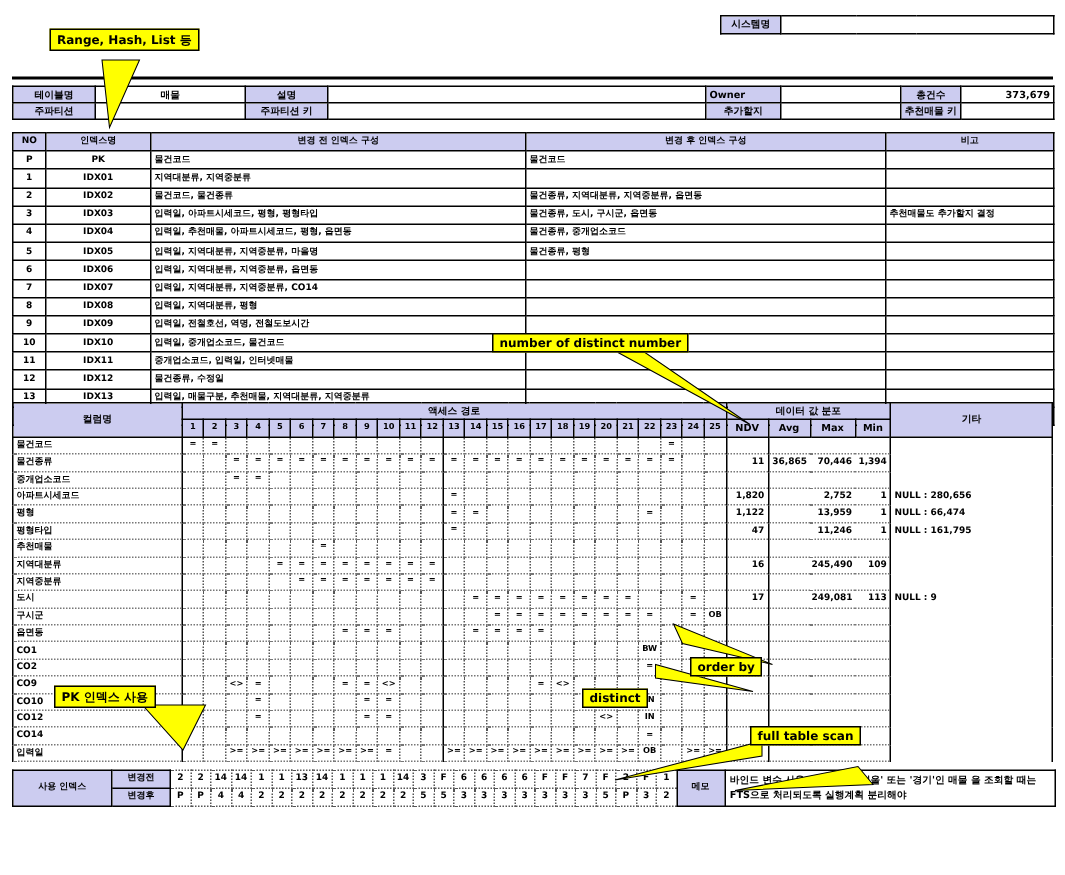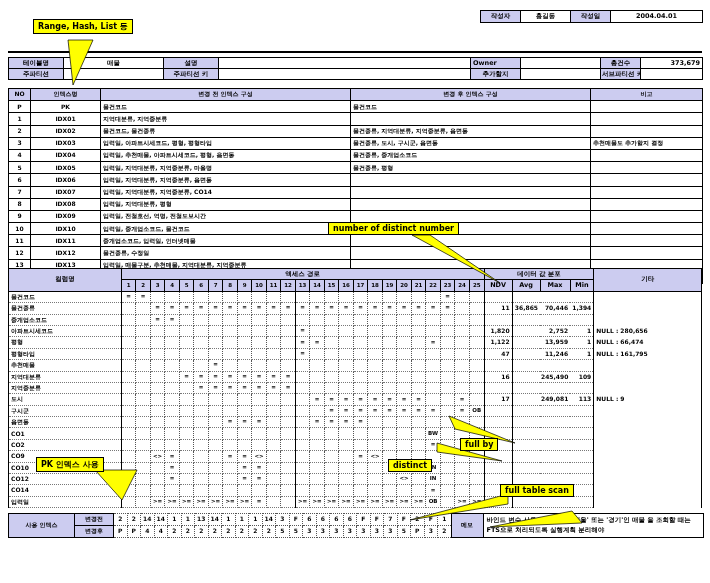--- a/index.html
+++ b/index.html
@@ -86,25 +86,23 @@
 
 
   <table class="meta">
     <colgroup>
         <col style="width:40px">
         <col style="width:50px">
         <col style="width:40px">
         <col style="width:92px">
       </colgroup>
     <tbody>
-    <tr>
-      <td class="hd">작성자</td>
-      <td class="ctr">홍길동</td>
-      <td class="hd">작성일</td>
-      <td class="ctr">2004.04.01</td>
+        <tr>
+      <td class="hd">시스템명</td>
+      <td colspan="3" class="ctr"></td>
     </tr>
   </tbody>
     </table>
 
   <div class="topline"></div>
 
   <table class="tinfo">
     <colgroup>
       <col style="width:55px">
         <col style="width:100px">
@@ -126,21 +124,21 @@
       <td class="hd">총건수</td>
       <td class="rgt">373,679</td>
     </tr>
     <tr>
       <td class="hd">주파티션</td>
       <td class="ctr"></td>
       <td class="hd">주파티션 키</td>
       <td class="lft"></td>
       <td class="hd">추가할지</td>
       <td class="lft"></td>
-      <td class="hd" colspan="1">서브파티션 키</td>
+      <td class="hd" colspan="1">추천매물 키</td>
       <td class="lft"></td>
     </tr>
   </tbody>
     </table>
 
   <table class="idx">
     <colgroup>
       <col style="width:22px">
         <col style="width:70px">
         <col style="width:250px">
@@ -1072,17 +1070,17 @@
     <polygon points="95,470 137,470 122,500" fill="#ffff00" stroke="#000" stroke-width="0.7"></polygon>
     <polygon points="449,416 455,429 515,443" fill="#ffff00" stroke="#000" stroke-width="0.7"></polygon>
     <polygon points="437,443 437,452 502,461" fill="#ffff00" stroke="#000" stroke-width="0.7"></polygon>
     <polygon points="508,494 508,504 410,520" fill="#ffff00" stroke="#000" stroke-width="0.7"></polygon>
     <polygon points="572,511 582,523 490,527" fill="#ffff00" stroke="#000" stroke-width="0.7"></polygon>
   </svg>
 
   <div class="callout" style="left:33px;top:19px;">Range, Hash, List 등</div>
   <div class="callout" style="left:328px;top:222px;">number of distinct number</div>
   <div class="callout" style="left:36px;top:457px;">PK 인덱스 사용</div>
-  <div class="callout" style="left:460px;top:438px;">full by</div>
+  <div class="callout" style="left:460px;top:438px;">order by</div>
   <div class="callout" style="left:388px;top:459px;">distinct</div>
   <div class="callout" style="left:500px;top:484px;">full table scan</div>
 
 </div>
 
 </body></html>

